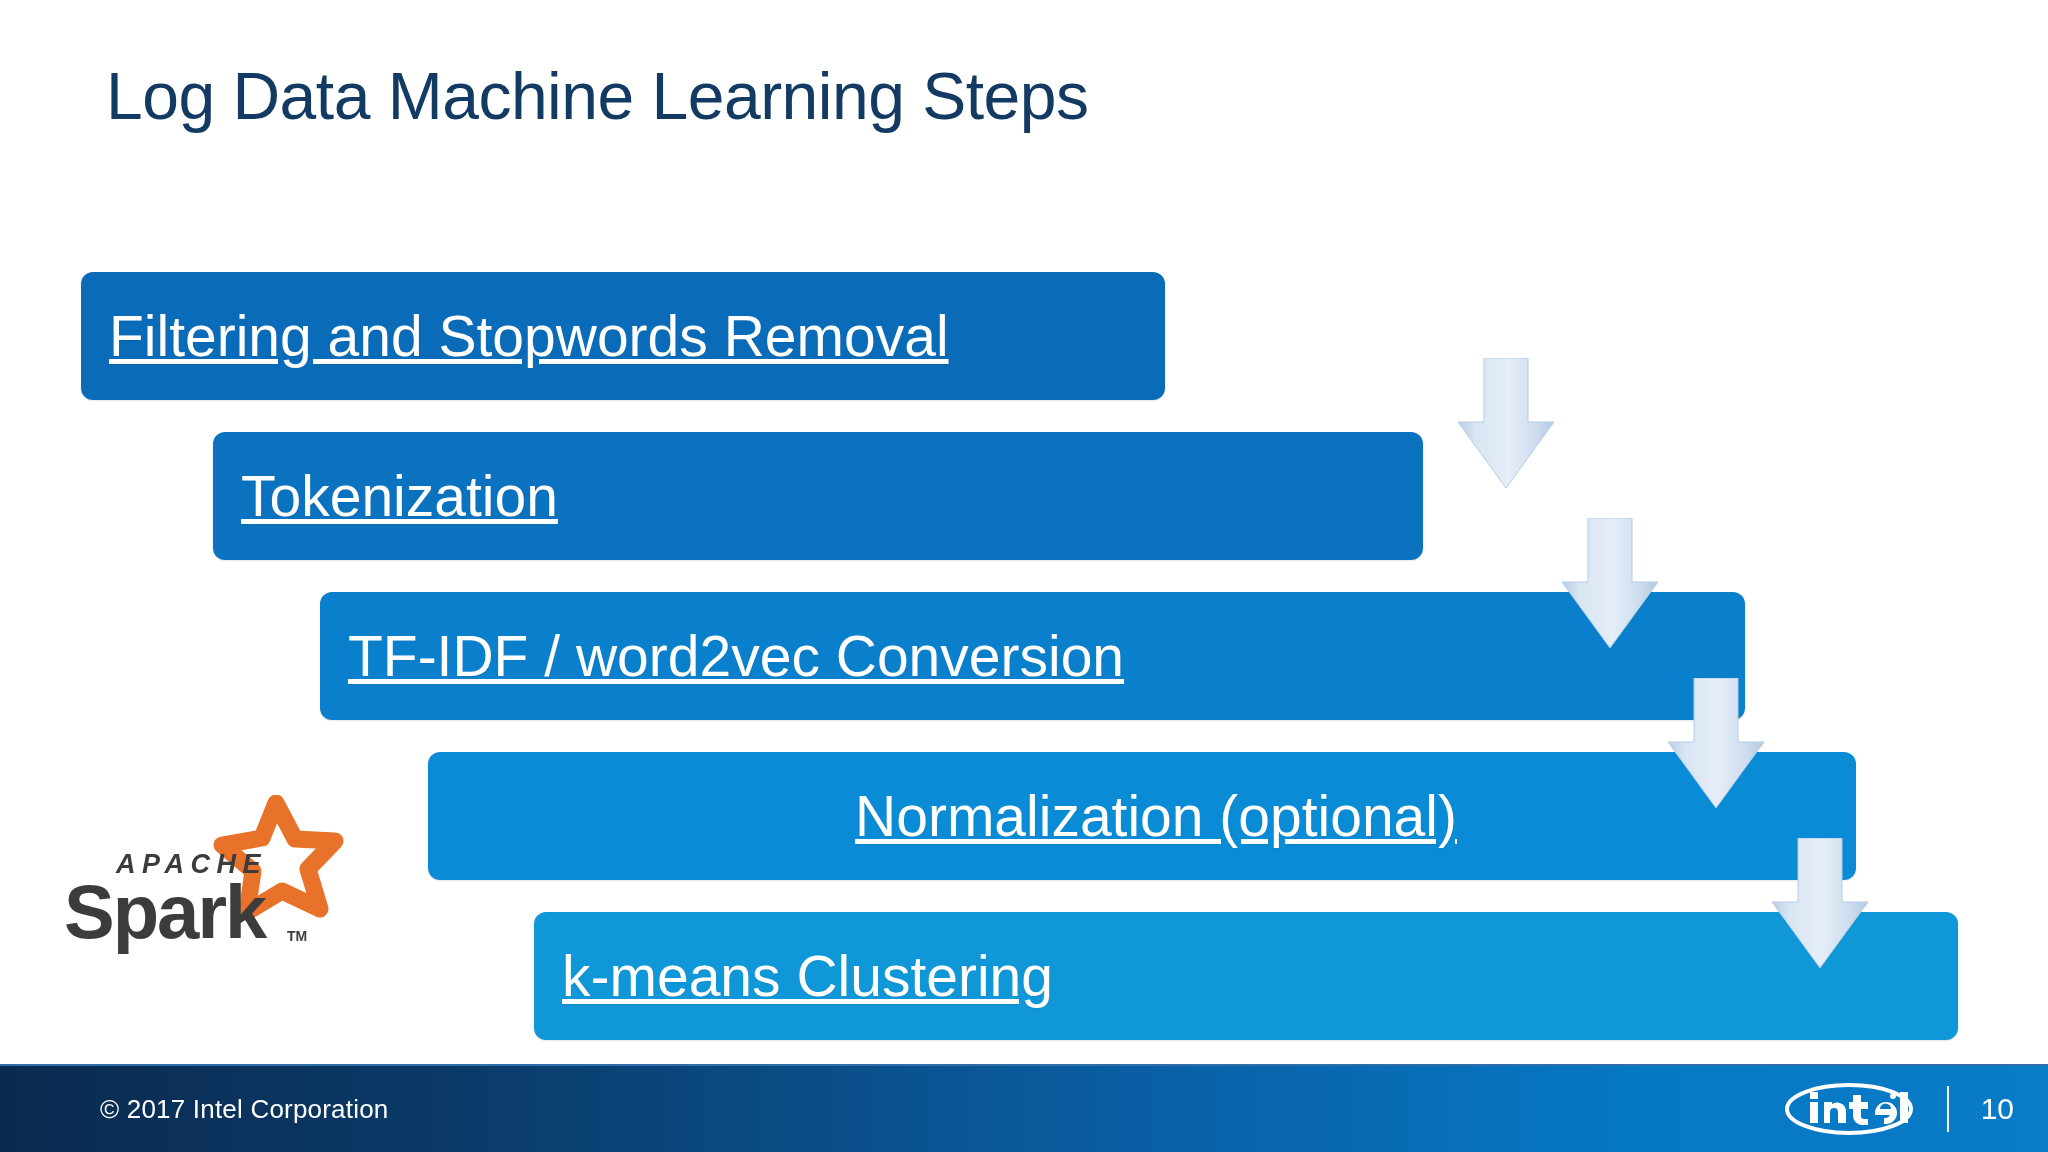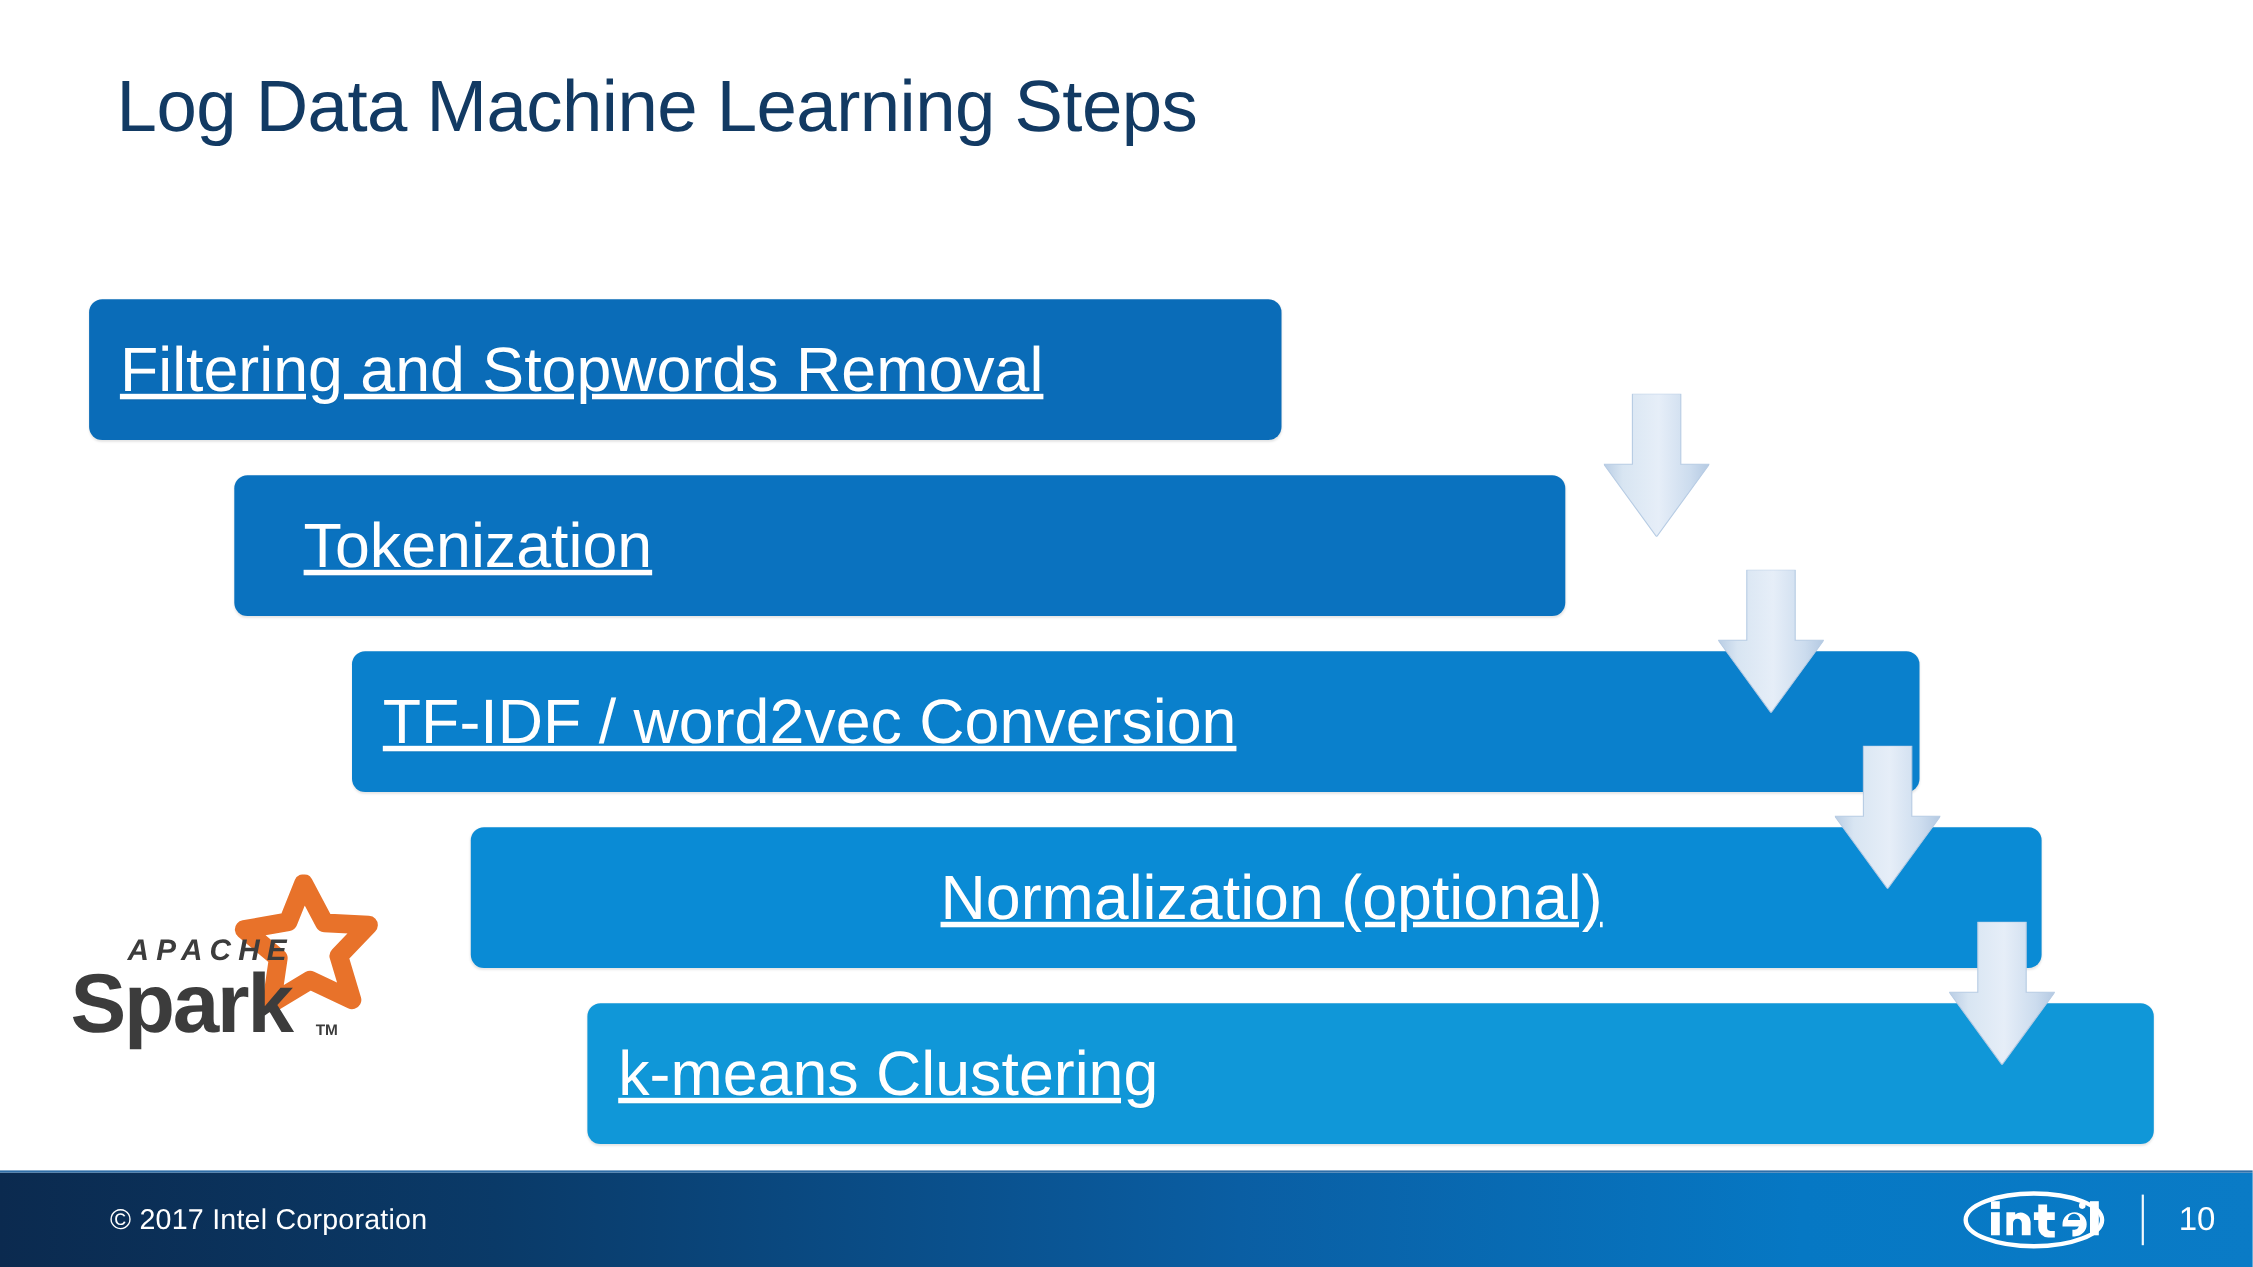--- a/index.html
+++ b/index.html
@@ -126,21 +126,21 @@
             <stop offset="18%" stop-color="#d8e5f2"></stop>
             <stop offset="52%" stop-color="#e6eef8"></stop>
             <stop offset="82%" stop-color="#ccdcee"></stop>
             <stop offset="100%" stop-color="#b4c9e2"></stop>
           </linearGradient>
         </defs>
         <polygon points="26,0 70,0 70,64 96,64 48,130 0,64 26,64" fill="url(#ag0)" stroke="#b6cbe3" stroke-width="1"></polygon>
       </svg>
     </div>
 
-    <div class="step-bar" id="bar1" style="left: 213px; top: 432px; width: 1210px; height: 128px; background: rgb(10, 114, 191); z-index: 4; padding-left: 35px;">
+    <div class="step-bar" id="bar1" style="left: 213px; top: 432px; width: 1210px; height: 128px; background: rgb(10, 114, 191); z-index: 4;">
       <span class="step-label">Tokenization</span>
     </div>
 
     <div class="step-arrow" id="arrow1" style="left: 1562px; top: 518px; width: 96px; height: 130px;">
       <svg width="96" height="130" viewBox="0 0 96 130" xmlns="http://www.w3.org/2000/svg">
         <defs>
           <linearGradient id="ag1" x1="0" y1="0" x2="1" y2="0">
             <stop offset="0%" stop-color="#b9cde4"></stop>
             <stop offset="18%" stop-color="#d8e5f2"></stop>
             <stop offset="52%" stop-color="#e6eef8"></stop>

